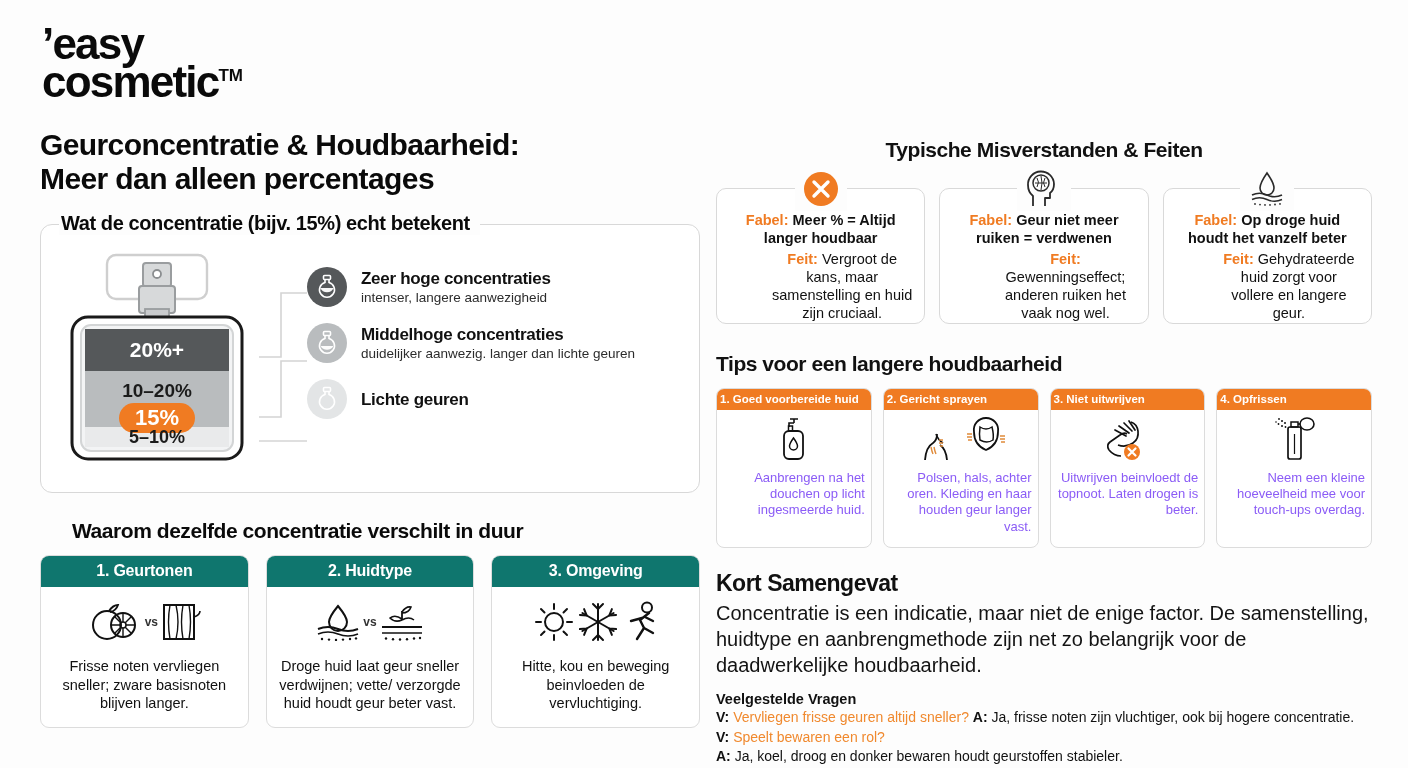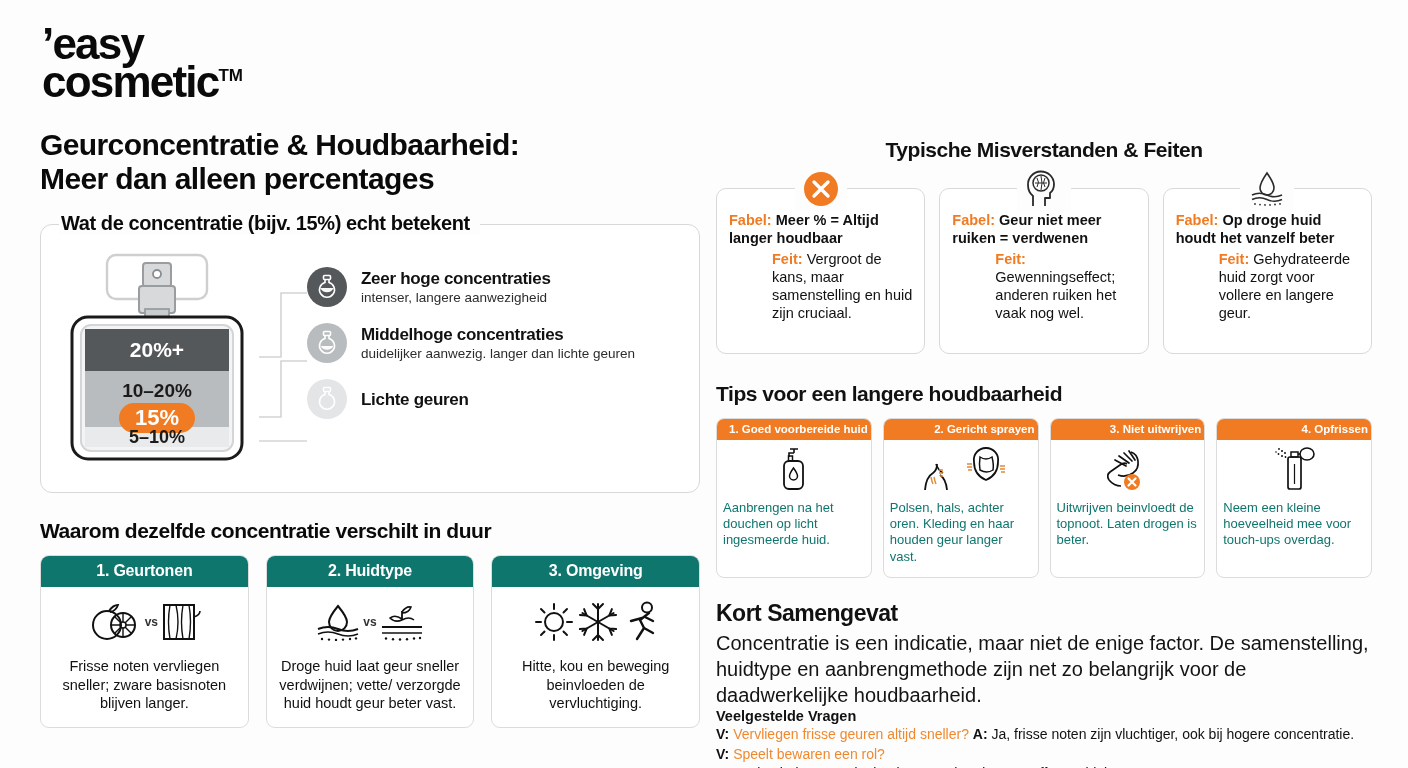--- a/index.html
+++ b/index.html
@@ -56,21 +56,21 @@
   .ico-dark  { background: #55585a; }
   .ico-mid   { background: #b9bcbe; }
   .ico-light { background: #e3e5e6; }
   .conc-ico svg { display: block; }
   .conc-txt-h { font-size: 17px; font-weight: 700; letter-spacing: -0.3px; line-height: 1.15; }
   .conc-txt-s { font-size: 13.5px; color: #2c2c2c; line-height: 1.2; margin-top: 1px; }
 
   
   .sec-h2 {
     margin-top: 26px; font-size: 21px; font-weight: 700;
-    letter-spacing: -0.45px; color: #0a0a0a;
+    letter-spacing: -0.45px; color: #0a0a0a; margin-left: 32px;
   }
   .card-row { display: flex; gap: 17px; margin-top: 12px; }
   .wcard {
     flex: 1; border: 1.3px solid #dcdcdc; border-radius: 9px;
     background: #fff; overflow: hidden; display: flex; flex-direction: column;
   }
   .wcard-head {
     background: #0f766e; color: #fff; text-align: center;
     font-size: 16px; font-weight: 700; padding: 6px 4px 7px;
     letter-spacing: -0.2px;
@@ -85,53 +85,53 @@
   }
   .vs { font-size: 12px; font-weight: 600; color: #333; }
 
   
   .right-col { position: absolute; left: 716px; top: 138px; width: 656px; }
   .sec-h2-c { text-align: center; font-size: 21px; font-weight: 700; letter-spacing: -0.45px; }
 
   .myth-row { display: flex; gap: 14px; margin-top: 26px; }
   .mcard {
     flex: 1; position: relative; border: 1.3px solid #d9d9d9;
-    border-radius: 10px; background: #fff; padding: 22px 12px 30px;
-    text-align: left;
+    border-radius: 10px; background: #fff; padding: 22px 12px 0;
+    text-align: center;
   }
   .mcard-ico {
     position: absolute; top: -22px; left: 50%; transform: translateX(-50%);
     background: #fdfdfd; padding: 0 6px; height: 44px;
     display: flex; align-items: center; justify-content: center;
   }
   .mline { font-size: 14.5px; line-height: 1.26; }
   .mline.bold { font-weight: 700; }
   .lab { color: #F07B22; font-weight: 700; }
   .mline + .mline { margin-top: 2px; margin-left: 43px; }
   .mfeit { margin-top: 4px; }
 
   .tips-h { margin-top: 28px; font-size: 21px; font-weight: 700; letter-spacing: -0.45px; }
   .tips-row { display: flex; gap: 11px; margin-top: 12px; }
   .tcard {
     flex: 1; border: 1.2px solid #dcdcdc; border-radius: 8px;
     background: #fff; overflow: hidden; display: flex; flex-direction: column;
   }
   .tcard-head {
-    background: #F07B22; color: #fff; text-align: right;
+    background: #F07B22; color: #fff; text-align: left;
     font-size: 11.5px; font-weight: 700; padding: 4px 3px 5px;
   }
   .tcard-ico { height: 58px; display: flex; align-items: center; justify-content: center; gap: 4px; }
   .tcard-txt {
-    padding: 2px 6px 12px; text-align: left;
-    font-size: 13px; line-height: 1.26; color: #0f766e;
+    padding: 2px 6px 12px; text-align: right;
+    font-size: 13px; line-height: 1.26; color: #8b5cf6;
   }
 
   .sum-h { margin-top: 22px; font-size: 23px; font-weight: 700; letter-spacing: -0.5px; }
   .sum-p { margin-top: 3px; font-size: 20px; line-height: 1.3; color: #141414; }
-  .faq-h { font-size: 14.5px; font-weight: 700; }
+  .faq-h { margin-top: 13px; font-size: 14.5px; font-weight: 700; }
   .faq-l { font-size: 14px; line-height: 1.33; margin-top: 1px; }
   .q-mark { font-weight: 700; }
   .q-text { color: #F0892E; }
   .a-mark { font-weight: 700; }
 </style>
 </head>
 <body>
 
 <div class="page">
 

